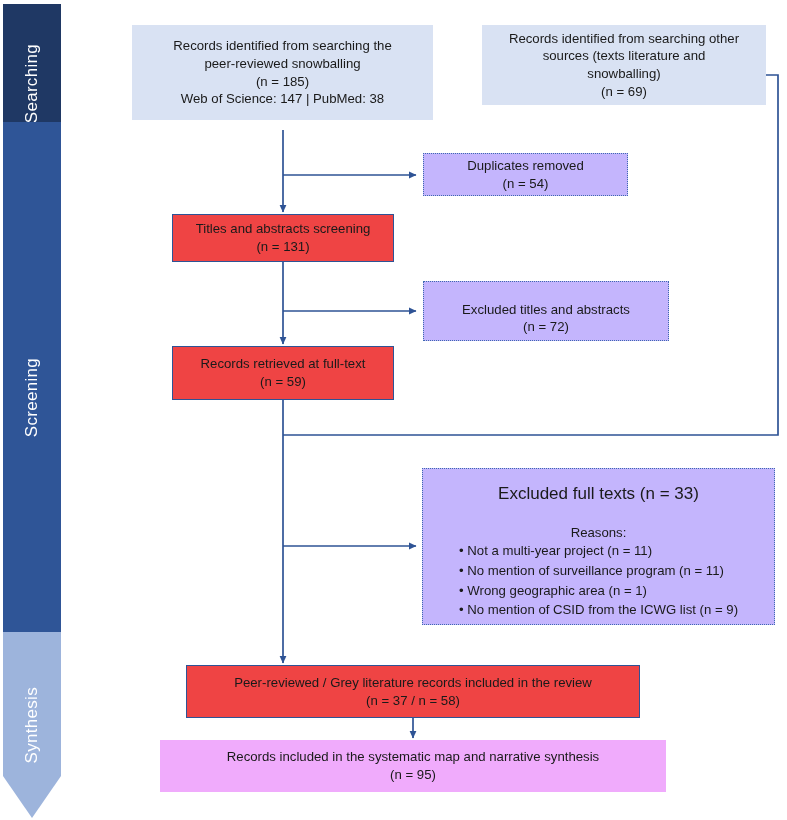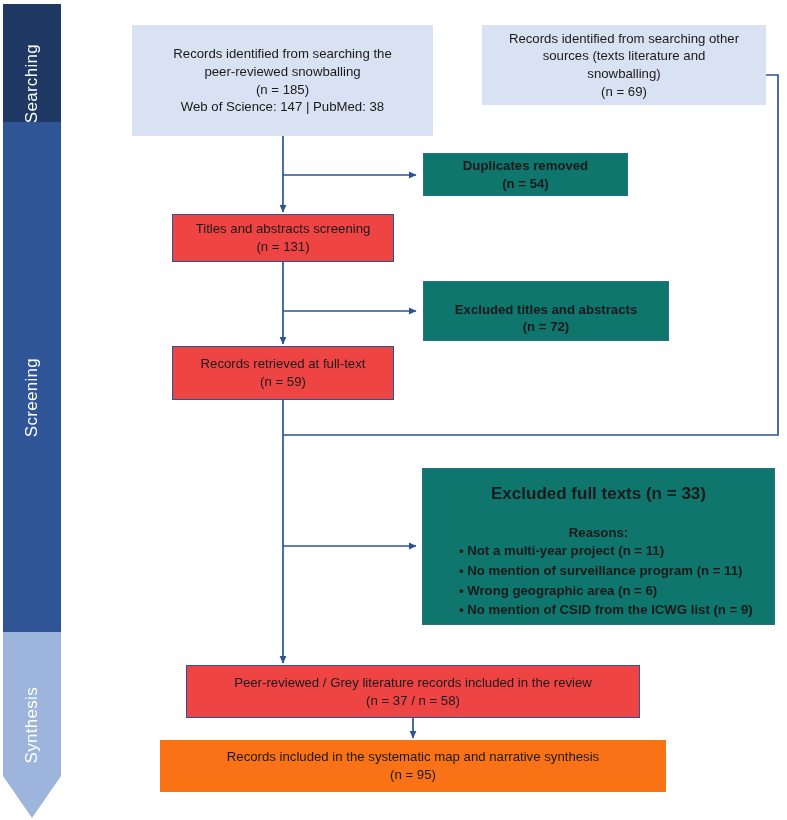--- a/index.html
+++ b/index.html
@@ -43,22 +43,22 @@
     display:flex;flex-direction:column;
     align-items:center;justify-content:center;
     text-align:center;
     font-size:13.2px;
     line-height:1.34;
     padding:4px 8px;
   }
   .box .ln{display:block;white-space:nowrap;}
   .fill-blue{background:#D9E2F3;border:none;}
   .solid{background:#ef4444;border:1.6px solid #2E5395;}
-  .dotted{background:#0f766e;border:1.7px dotted #3E6AB0;font-weight:bold;}
-  .fill-cream{background:#f97316;border:none;}
+  .dotted{background:#c4b5fd;border:1.7px dotted #3E6AB0;}
+  .fill-cream{background:#f0abfc;border:none;}
 
   
   #box-excluded-full{
     align-items:center;justify-content:flex-start;
     padding:14px 10px 10px 10px;
   }
   #box-excluded-full .hdr{font-size:17px;margin-bottom:18px;}
   #box-excluded-full .reasons-label{font-size:13.2px;}
   #box-excluded-full .reason-list{
     align-self:flex-start;
@@ -104,21 +104,21 @@
   <div class="phase" id="phase-searching">
     <span class="ptxt">Searching</span>
   </div>
   <div class="phase" id="phase-screening">
     <span class="ptxt">Screening</span>
   </div>
   <div class="phase" id="phase-synthesis">
     <span class="ptxt">Synthesis</span>
   </div>
 
-  <div class="box fill-blue" style="left:132px;top:25px;width:301px;height:111px;">
+  <div class="box fill-blue" style="left:132px;top:25px;width:301px;height:95px;">
     <span class="ln">Records identified from searching the</span>
     <span class="ln">peer-reviewed snowballing</span>
     <span class="ln">(n = 185)</span>
     <span class="ln">Web of Science: 147  |  PubMed: 38</span>
   </div>
 
   <div class="box fill-blue" style="left:482px;top:25px;width:284px;height:80px;">
     <span class="ln">Records identified from searching other</span>
     <span class="ln">sources (texts literature and</span>
     <span class="ln">snowballing)</span>
@@ -144,21 +144,21 @@
     <span class="ln">Records retrieved at full-text</span>
     <span class="ln">(n = 59)</span>
   </div>
 
   <div class="box dotted" id="box-excluded-full" style="left:422px;top:468px;width:353px;height:157px;">
     <span class="hdr">Excluded full texts (n = 33)</span>
     <span class="reasons-label">Reasons:</span>
     <div class="reason-list">
       <div class="ri">Not a multi-year project (n = 11)</div>
       <div class="ri">No mention of surveillance program (n = 11)</div>
-      <div class="ri">Wrong geographic area (n = 6)</div>
+      <div class="ri">Wrong geographic area (n = 1)</div>
       <div class="ri">No mention of CSID from the ICWG list (n = 9)</div>
     </div>
   </div>
 
   <div class="box solid" style="left:186px;top:665px;width:454px;height:53px;">
     <span class="ln">Peer-reviewed / Grey literature records included in the review</span>
     <span class="ln">(n = 37 / n = 58)</span>
   </div>
 
   <div class="box fill-cream" style="left:160px;top:740px;width:506px;height:52px;">

